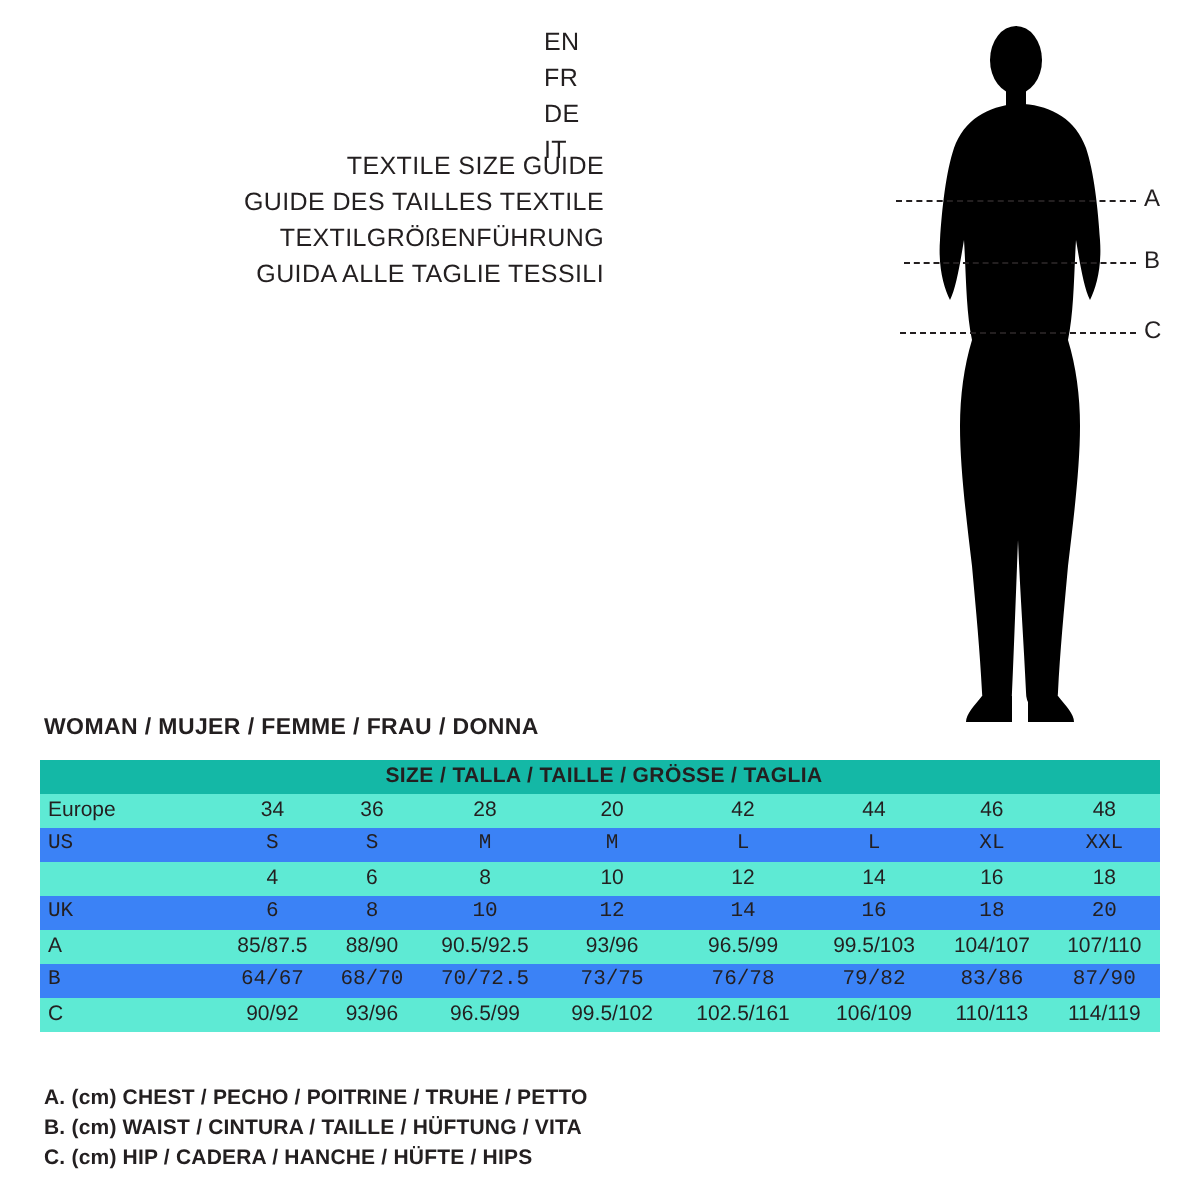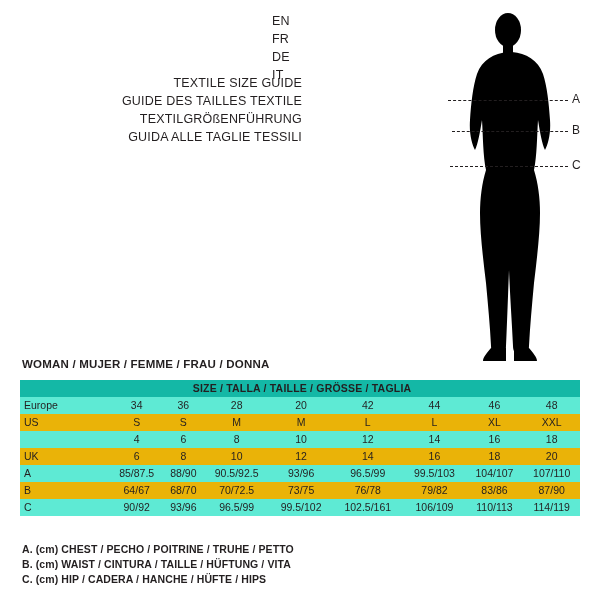--- a/index.html
+++ b/index.html
@@ -111,21 +111,22 @@
     width: 86px;
   }
   .row-head td {
     background: #14b8a6;
     font-weight: bold;
     text-align: center;
     padding-left: 4px;
     letter-spacing: 0.2px;
   }
   .row-shade td {
-    background: #eab308;
+    background: #3b82f6;
+    font-family: Liberation Mono, monospace;
   }
   .row-plain td {
     background: #5eead4;
   }
 
   
   .footnotes {
     position: absolute;
     left: 22px;
     top: 542px;

